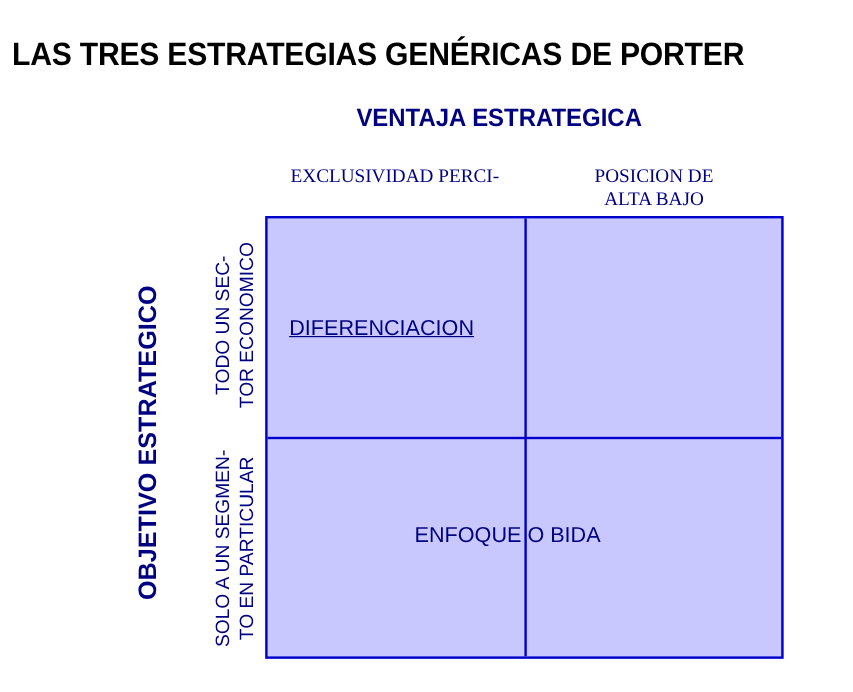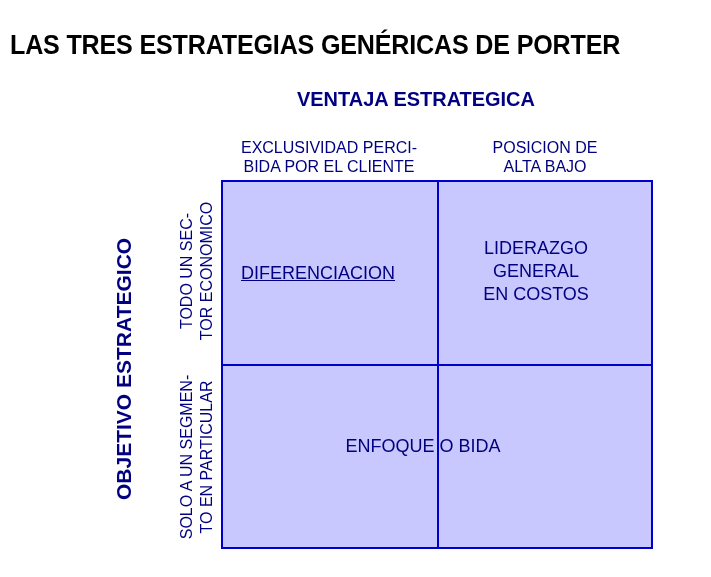--- a/index.html
+++ b/index.html
@@ -13,21 +13,21 @@
     letter-spacing: -0.2px; white-space: nowrap;
     transform: scaleX(0.93); transform-origin: left top;
   }
   .ventaja {
     position: absolute; left: 297px; top: 87px;
     font-size: 21px; font-weight: bold; color: #000080; white-space: nowrap;
     transform: scaleX(0.95); transform-origin: left top;
   }
   .col-head {
     position: absolute; top: 138px; text-align: center;
-    font-size: 16px; line-height: 19px; color: #000080;
+    font-size: 16px; line-height: 19px; color: #000080; font-family: Liberation Serif, serif;
   }
   .col-head.c1 { left: 221px; width: 216px; }
   .col-head.c2 { left: 437px; width: 216px; }
   .grid {
     position: absolute; left: 221px; top: 180px; width: 432px; height: 369px;
     background: #c8c8ff; border: 2px solid #0000cc; box-sizing: border-box;
   }
   .vline { position: absolute; left: 214px; top: 0; width: 2px; height: 100%; background: #0000cc; }
   .hline { position: absolute; left: 0; top: 182px; width: 100%; height: 2px; background: #0000cc; }
   .cell-text {
@@ -50,21 +50,20 @@
   .r2 { left: 177px; top: 548px; width: 182px; }
 </style>
 </head>
 <body>
 
 <div class="title">LAS TRES ESTRATEGIAS GENÉRICAS DE PORTER</div>
 <div class="ventaja">VENTAJA ESTRATEGICA</div>
 
 <div class="col-head c1">
   <div>EXCLUSIVIDAD PERCI-</div>
-  <div>BIDA POR EL CLIENTE</div>
 </div>
 <div class="col-head c2">
   <div>POSICION DE</div>
   <div>ALTA BAJO</div>
 </div>
 
 <div class="objetivo">OBJETIVO ESTRATEGICO</div>
 
 <div class="row-head r1">
   <div>TODO UN SEC-</div>
@@ -75,21 +74,16 @@
   <div>TO EN PARTICULAR</div>
 </div>
 
 <div class="grid">
   <div class="vline"></div>
   <div class="hline"></div>
 
   <div class="cell-text t-dif">
     <div>DIFERENCIACION</div>
   </div>
-  <div class="cell-text t-lid">
-    <div>LIDERAZGO</div>
-    <div>GENERAL</div>
-    <div>EN COSTOS</div>
-  </div>
   <div class="cell-text t-enf">
     <div>ENFOQUE O BIDA</div>
   </div>
 </div>
 
 </body></html>

